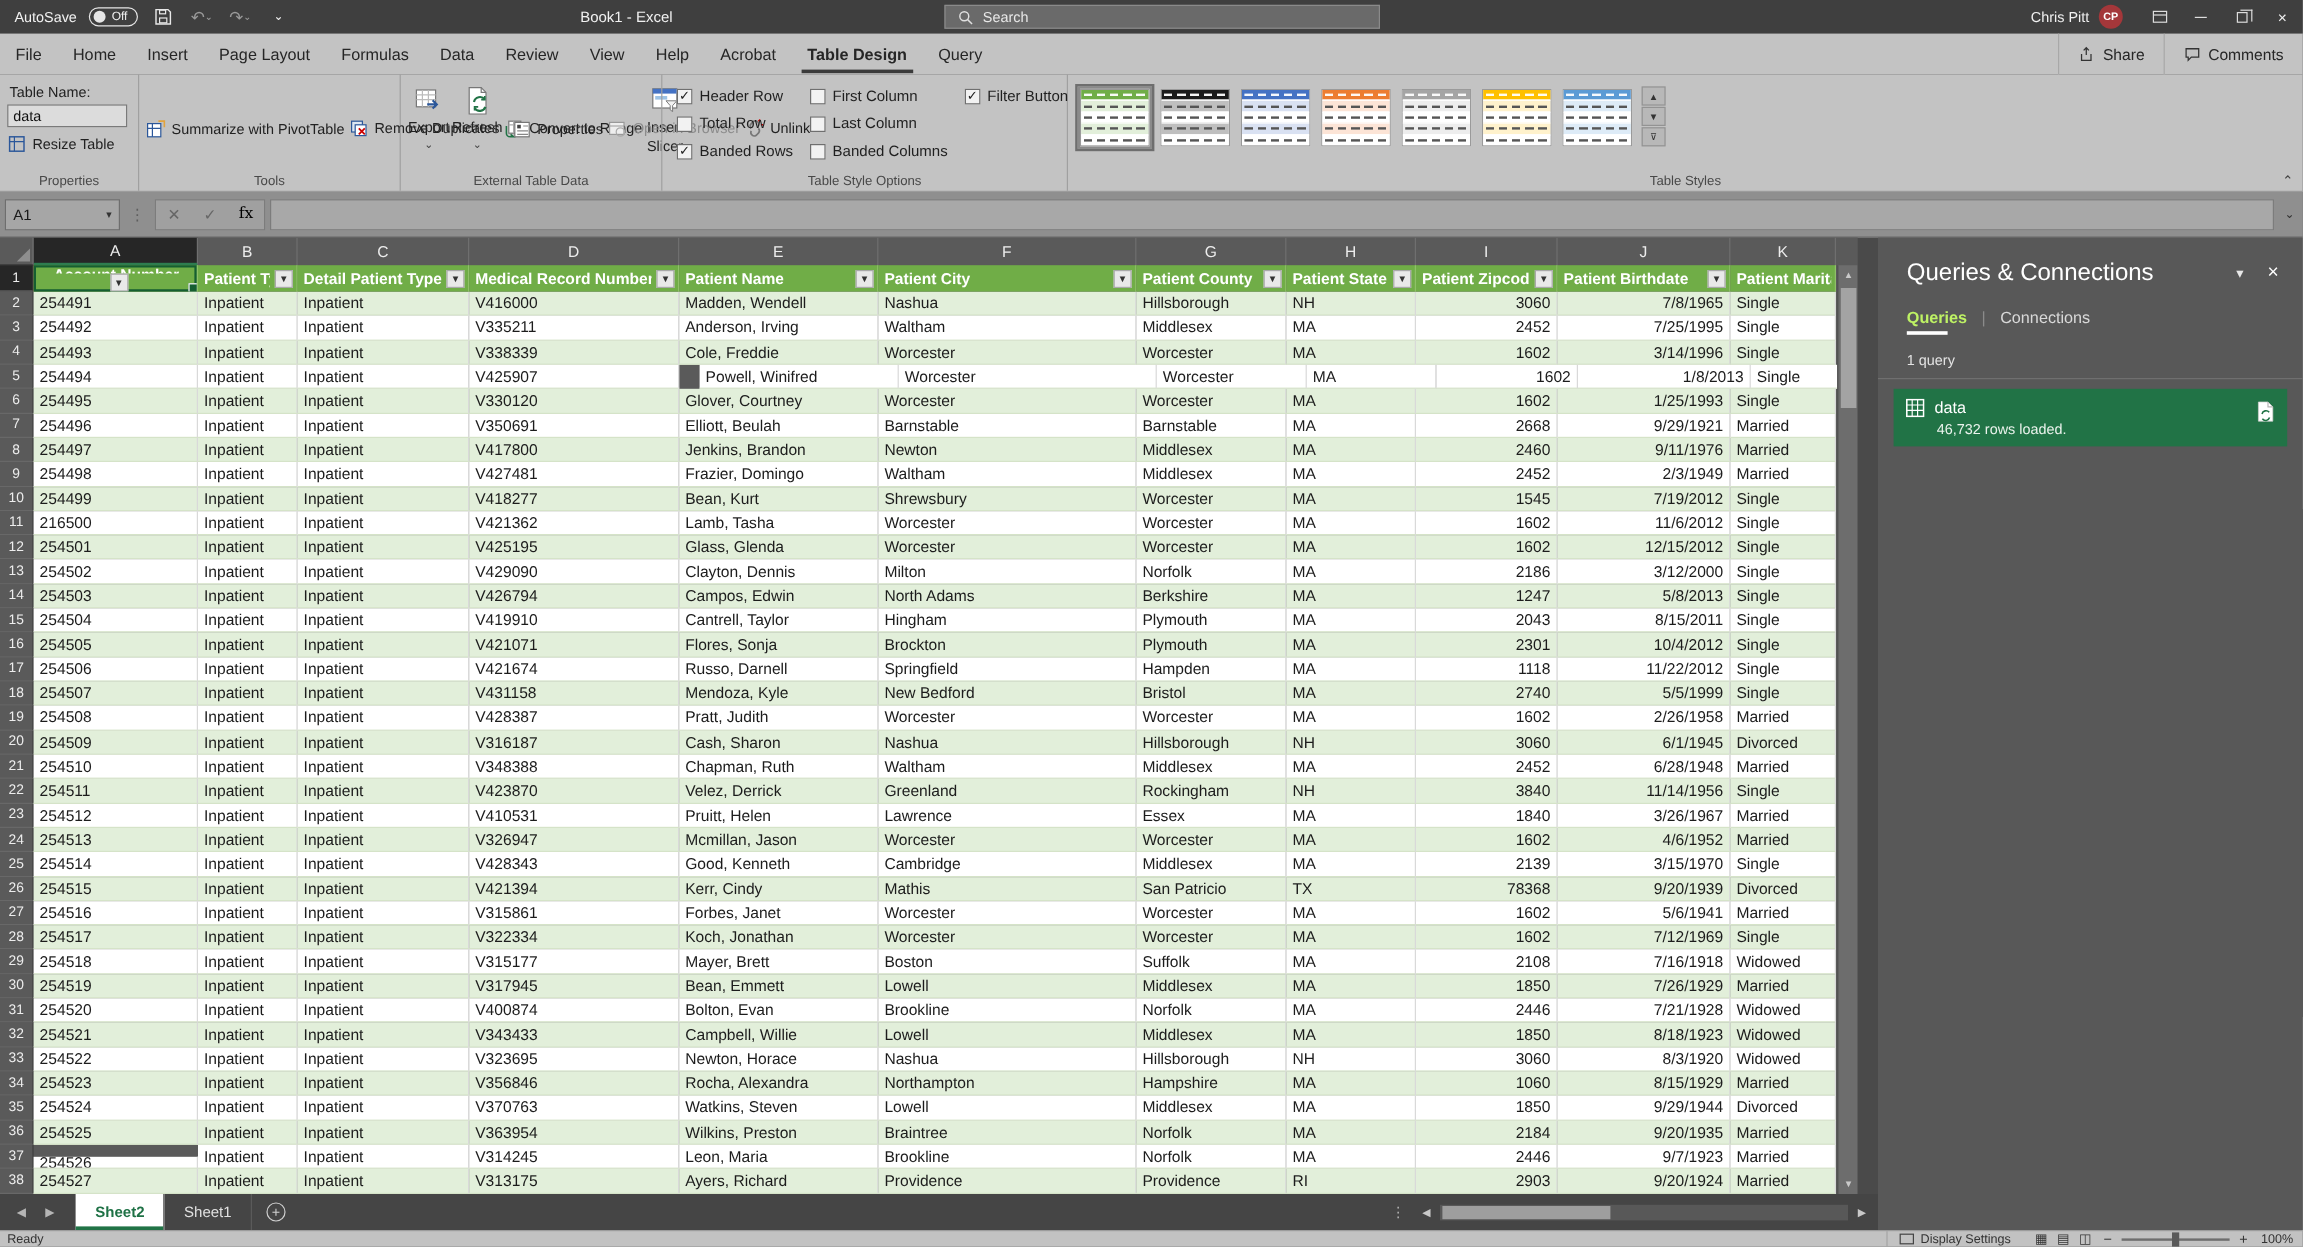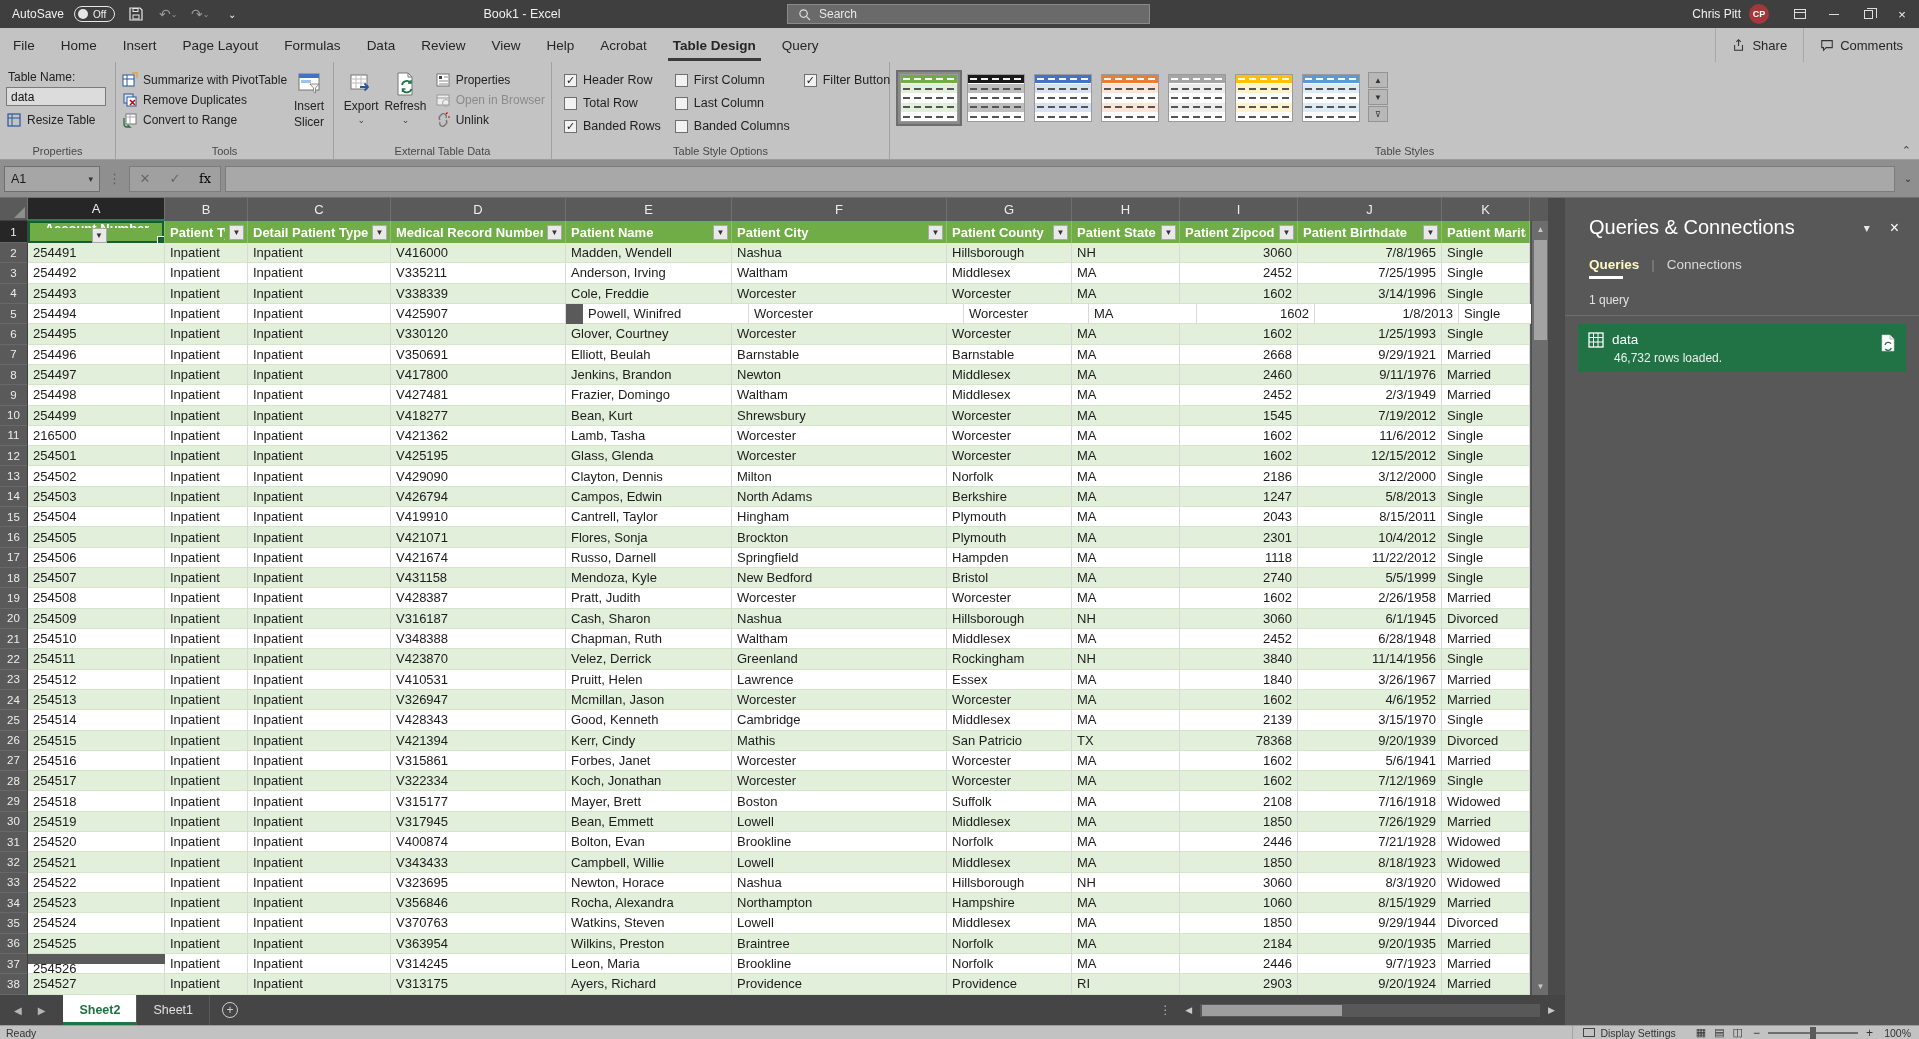--- a/index.html
+++ b/index.html
@@ -38,21 +38,21 @@
 
   
   .ribbon { position:absolute; left:0; top:62px; width:1919px; height:98px; background:#c3c3c3; border-bottom:1px solid #9c9c9c; display:flex; }
   .rgroup { position:relative; height:100%; border-right:1px solid #a0a0a0; padding:6px 6px 16px 6px; }
   .rgroup-label { position:absolute; left:0; right:0; bottom:2px; text-align:center; font-size:11px; color:#484848; }
   .g-properties { width:116px; }
   .tn-label { font-size:12px; color:#222; margin:2px 0 3px 2px; }
   .tn-input { width:100px; height:19px; background:#dcdcdc; border:1px solid #7a7a7a; font-size:12px; color:#111; padding:0 4px; font-family:"Liberation Sans",sans-serif; }
   .small-btn { display:flex; align-items:center; gap:5px; font-size:12px; color:#222; margin-top:6px; cursor:pointer; white-space:nowrap; }
   .g-tools { width:218px; display:flex; }
-  .tool-stack { display:flex; flex-direction:column; justify-content:flex-start; gap:4px; padding-top:2px; }
+  .tool-stack { display:flex; flex-direction:row; justify-content:flex-start; gap:4px; padding-top:2px; }
   .g-ext { width:218px; display:flex; gap:2px; }
   .bigbtn { width:46px; display:flex; flex-direction:column; align-items:center; justify-content:flex-start; padding-top:3px; gap:2px; font-size:12px; color:#222; cursor:pointer; }
   .bigbtn .chev { font-size:9px; color:#444; }
   .g-styleopts { width:338px; display:flex; gap:14px; padding-left:12px; }
   .cb-col { display:flex; flex-direction:column; gap:9px; padding-top:5px; }
   .cb-row { display:flex; align-items:center; gap:6px; font-size:12.5px; color:#1f1f1f; cursor:pointer; white-space:nowrap; }
   .cb-box { width:13px; height:13px; background:#f2f2f2; border:1px solid #6f6f6f; font-size:11px; line-height:11px; text-align:center; color:#222; }
   .g-styles { width:530px; display:flex; }
   .tiles { display:flex; gap:5px; padding:4px 2px; }
   .tile { width:62px; height:52px; padding:2px; cursor:pointer; }
@@ -109,21 +109,21 @@
   .vs-down { position:absolute; bottom:0; }
 
   
   .panel { position:absolute; left:1565px; top:198px; width:354px; bottom:14px; background:#585858; color:#fff; }
   .panel-head { display:flex; align-items:center; padding:18px 14px 12px 24px; }
   .panel-title { font-size:20px; font-weight:normal; flex:1; }
   .panel-chev { font-size:12px; color:#e8e8e8; padding:0 14px; cursor:pointer; }
   .panel-close { font-size:16px; color:#fff; cursor:pointer; padding:0 6px; }
   .panel-tabs { display:flex; align-items:center; gap:12px; padding:6px 24px 0 24px; font-size:13.5px; }
   .ptab { padding-bottom:7px; cursor:pointer; color:#d9d9d9; position:relative; }
-  .ptab.active { color:#fef9c3; font-weight:bold; }
+  .ptab.active { color:#bef264; font-weight:bold; }
   .ptab.active::after { content:""; position:absolute; left:0; bottom:0; width:34px; border-bottom:3px solid #fff; }
   .ptab-sep { color:#8b8b8b; padding-bottom:7px; }
   .panel-count { font-size:12px; color:#e3e3e3; padding:14px 24px 8px 24px; border-bottom:1px solid #6f6f6f; margin-bottom:8px; }
   .query-item { margin:0 13px; background:#217346; height:48px; display:flex; flex-direction:column; justify-content:center; padding:4px 10px; cursor:pointer; position:relative; }
   .qi-top { display:flex; align-items:center; gap:8px; font-size:13.5px; }
   .qi-status { font-size:12px; color:#eaf3ec; margin:3px 0 0 26px; }
   .qi-doc { position:absolute; right:10px; top:10px; }
 
   
   .sheettabs { position:absolute; left:0; top:995px; width:1565px; height:30px; background:#454545; display:flex; align-items:stretch; }

